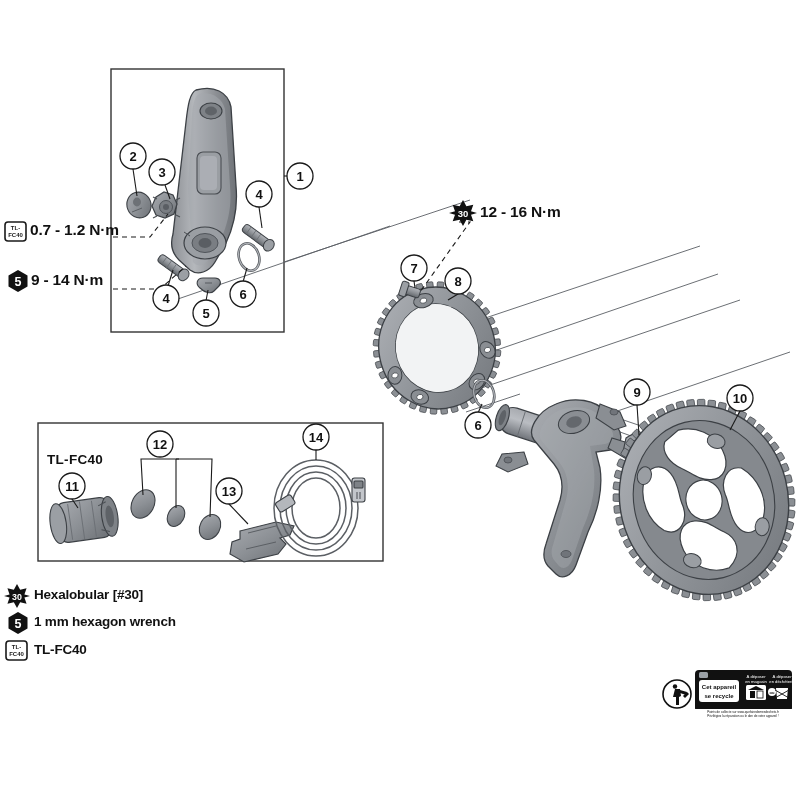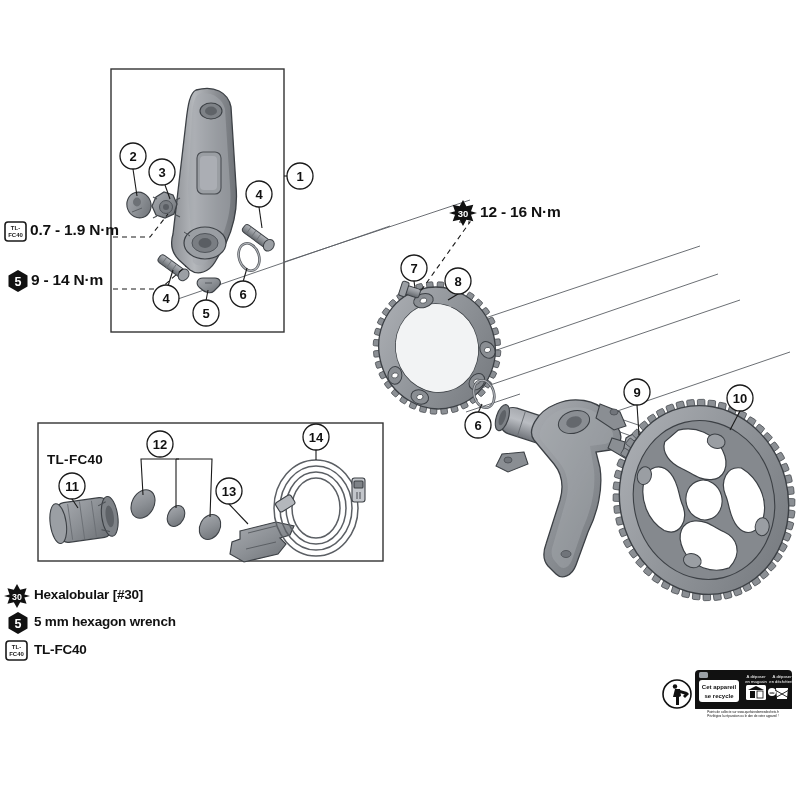--- a/index.html
+++ b/index.html
@@ -485,21 +485,21 @@
         </g>
       </g>
   </svg>
 
   <div style="position:absolute;left:0px;top:215px;">
     <svg width="26" height="26" style="position:absolute;left:3px;top:4px;" viewBox="0 0 26 26">
       <rect x="2" y="3" width="21" height="19" rx="3" fill="#ffffff" stroke="#1a1a1a" stroke-width="1.6"></rect>
       <text x="12.5" y="11" font-family="Liberation Sans, sans-serif" font-size="6" font-weight="bold" fill="#1a1a1a" text-anchor="middle">TL-</text>
       <text x="12.5" y="18" font-family="Liberation Sans, sans-serif" font-size="6" font-weight="bold" fill="#1a1a1a" text-anchor="middle">FC40</text>
     </svg>
-    <span class="txt torque-text" style="left:30px;top:6px;">0.7 - 1.9 N·m</span>
+    <span class="txt torque-text" style="left:30px;top:6px;">0.7 - 1.2 N·m</span>
   </div>
 
   <div style="position:absolute;left:0px;top:265px;">
     <svg width="26" height="26" style="position:absolute;left:5px;top:3px;" viewBox="0 0 26 26">
       <polygon points="13,2 22.5,7.5 22.5,18.5 13,24 3.5,18.5 3.5,7.5" fill="#111111"></polygon>
       <text x="13" y="18" font-family="Liberation Sans, sans-serif" font-size="12.5" font-weight="bold" fill="#ffffff" text-anchor="middle">5</text>
     </svg>
     <span class="txt torque-text" style="left:31px;top:6px;">9 - 14 N·m</span>
   </div>
 
@@ -521,21 +521,21 @@
         <text x="14" y="18" font-family="Liberation Sans, sans-serif" font-size="9.5" font-weight="bold" fill="#ffffff" text-anchor="middle">30</text>
       </svg>
       <span class="txt legend-text" style="left:34px;top:5px;">Hexalobular [#30]</span>
     </div>
 
     <div style="position:relative;height:27px;">
       <svg width="26" height="26" style="position:absolute;left:5px;top:1px;" viewBox="0 0 26 26">
         <polygon points="13,2 22.5,7.5 22.5,18.5 13,24 3.5,18.5 3.5,7.5" fill="#111111"></polygon>
         <text x="13" y="18" font-family="Liberation Sans, sans-serif" font-size="12.5" font-weight="bold" fill="#ffffff" text-anchor="middle">5</text>
       </svg>
-      <span class="txt legend-text" style="left:34px;top:5px;">5 mm hexagon wrench</span>
+      <span class="txt legend-text" style="left:34px;top:5px;">1 mm hexagon wrench</span>
     </div>
 
     <div style="position:relative;height:27px;">
       <svg width="26" height="26" style="position:absolute;left:4px;top:2px;" viewBox="0 0 26 26">
         <rect x="2" y="3" width="21" height="19" rx="3" fill="#ffffff" stroke="#1a1a1a" stroke-width="1.6"></rect>
         <text x="12.5" y="11" font-family="Liberation Sans, sans-serif" font-size="6" font-weight="bold" fill="#1a1a1a" text-anchor="middle">TL-</text>
         <text x="12.5" y="18" font-family="Liberation Sans, sans-serif" font-size="6" font-weight="bold" fill="#1a1a1a" text-anchor="middle">FC40</text>
       </svg>
       <span class="txt legend-text" style="left:34px;top:6px;">TL-FC40</span>
     </div>

